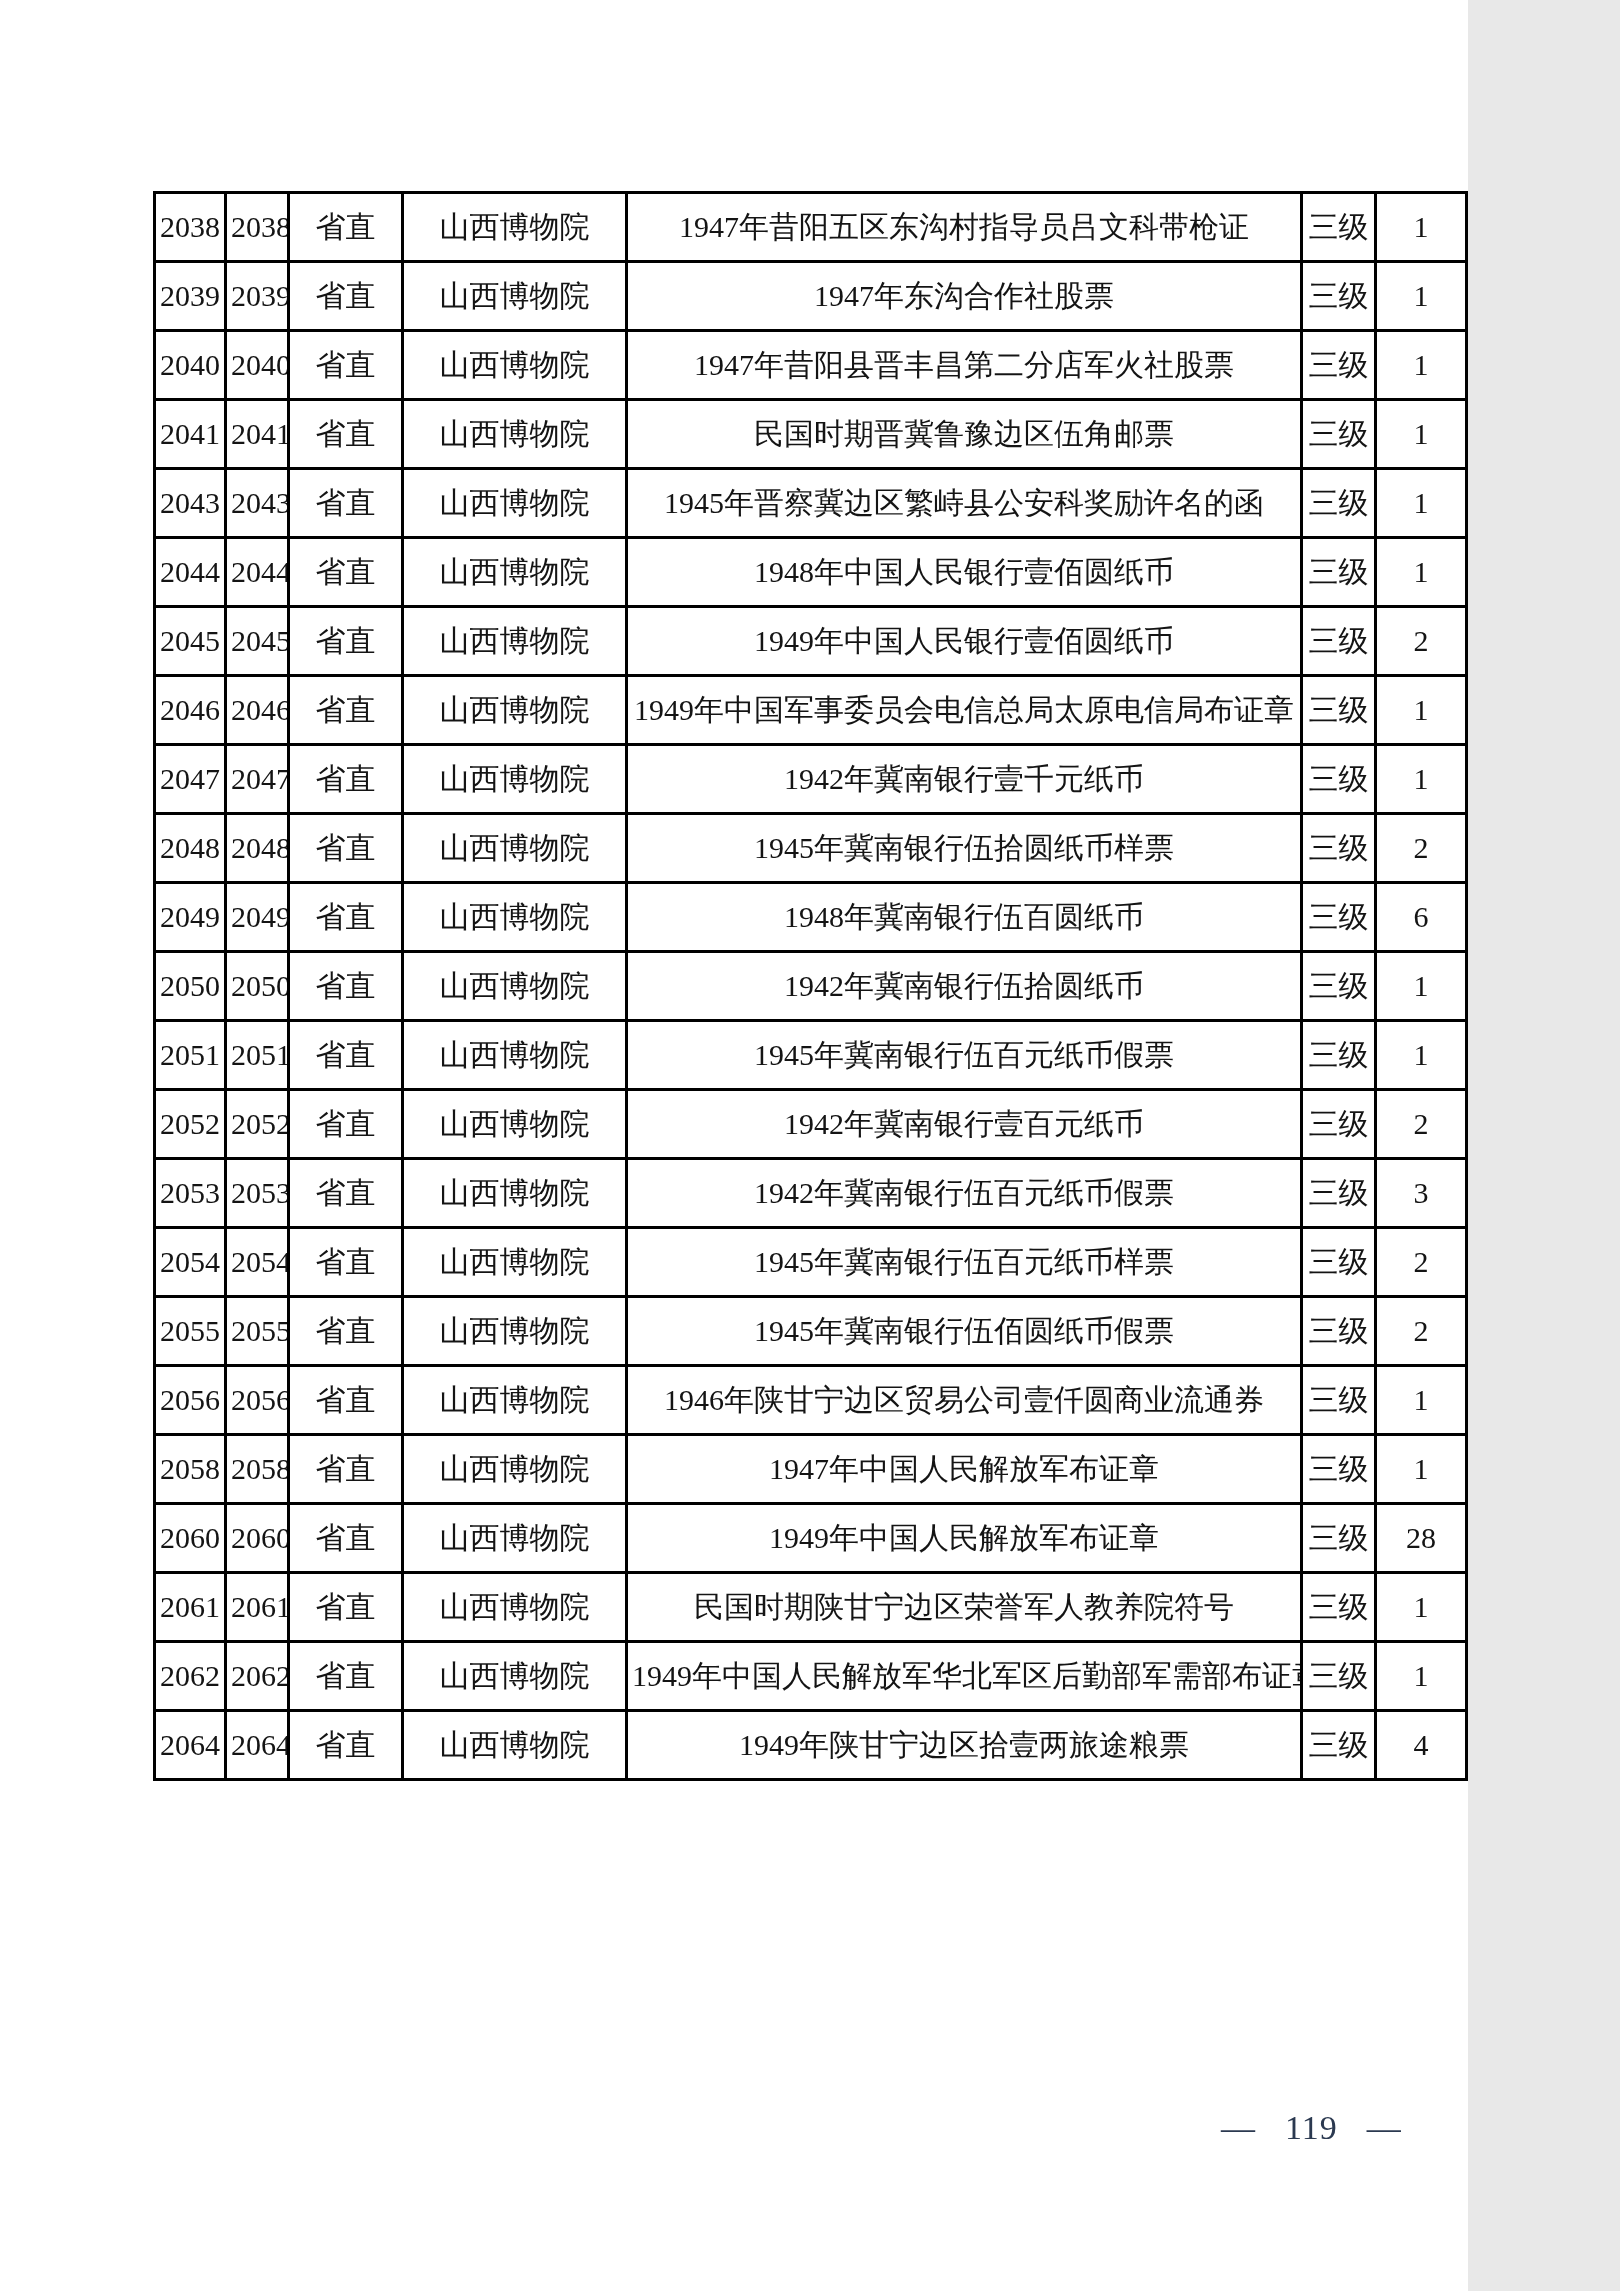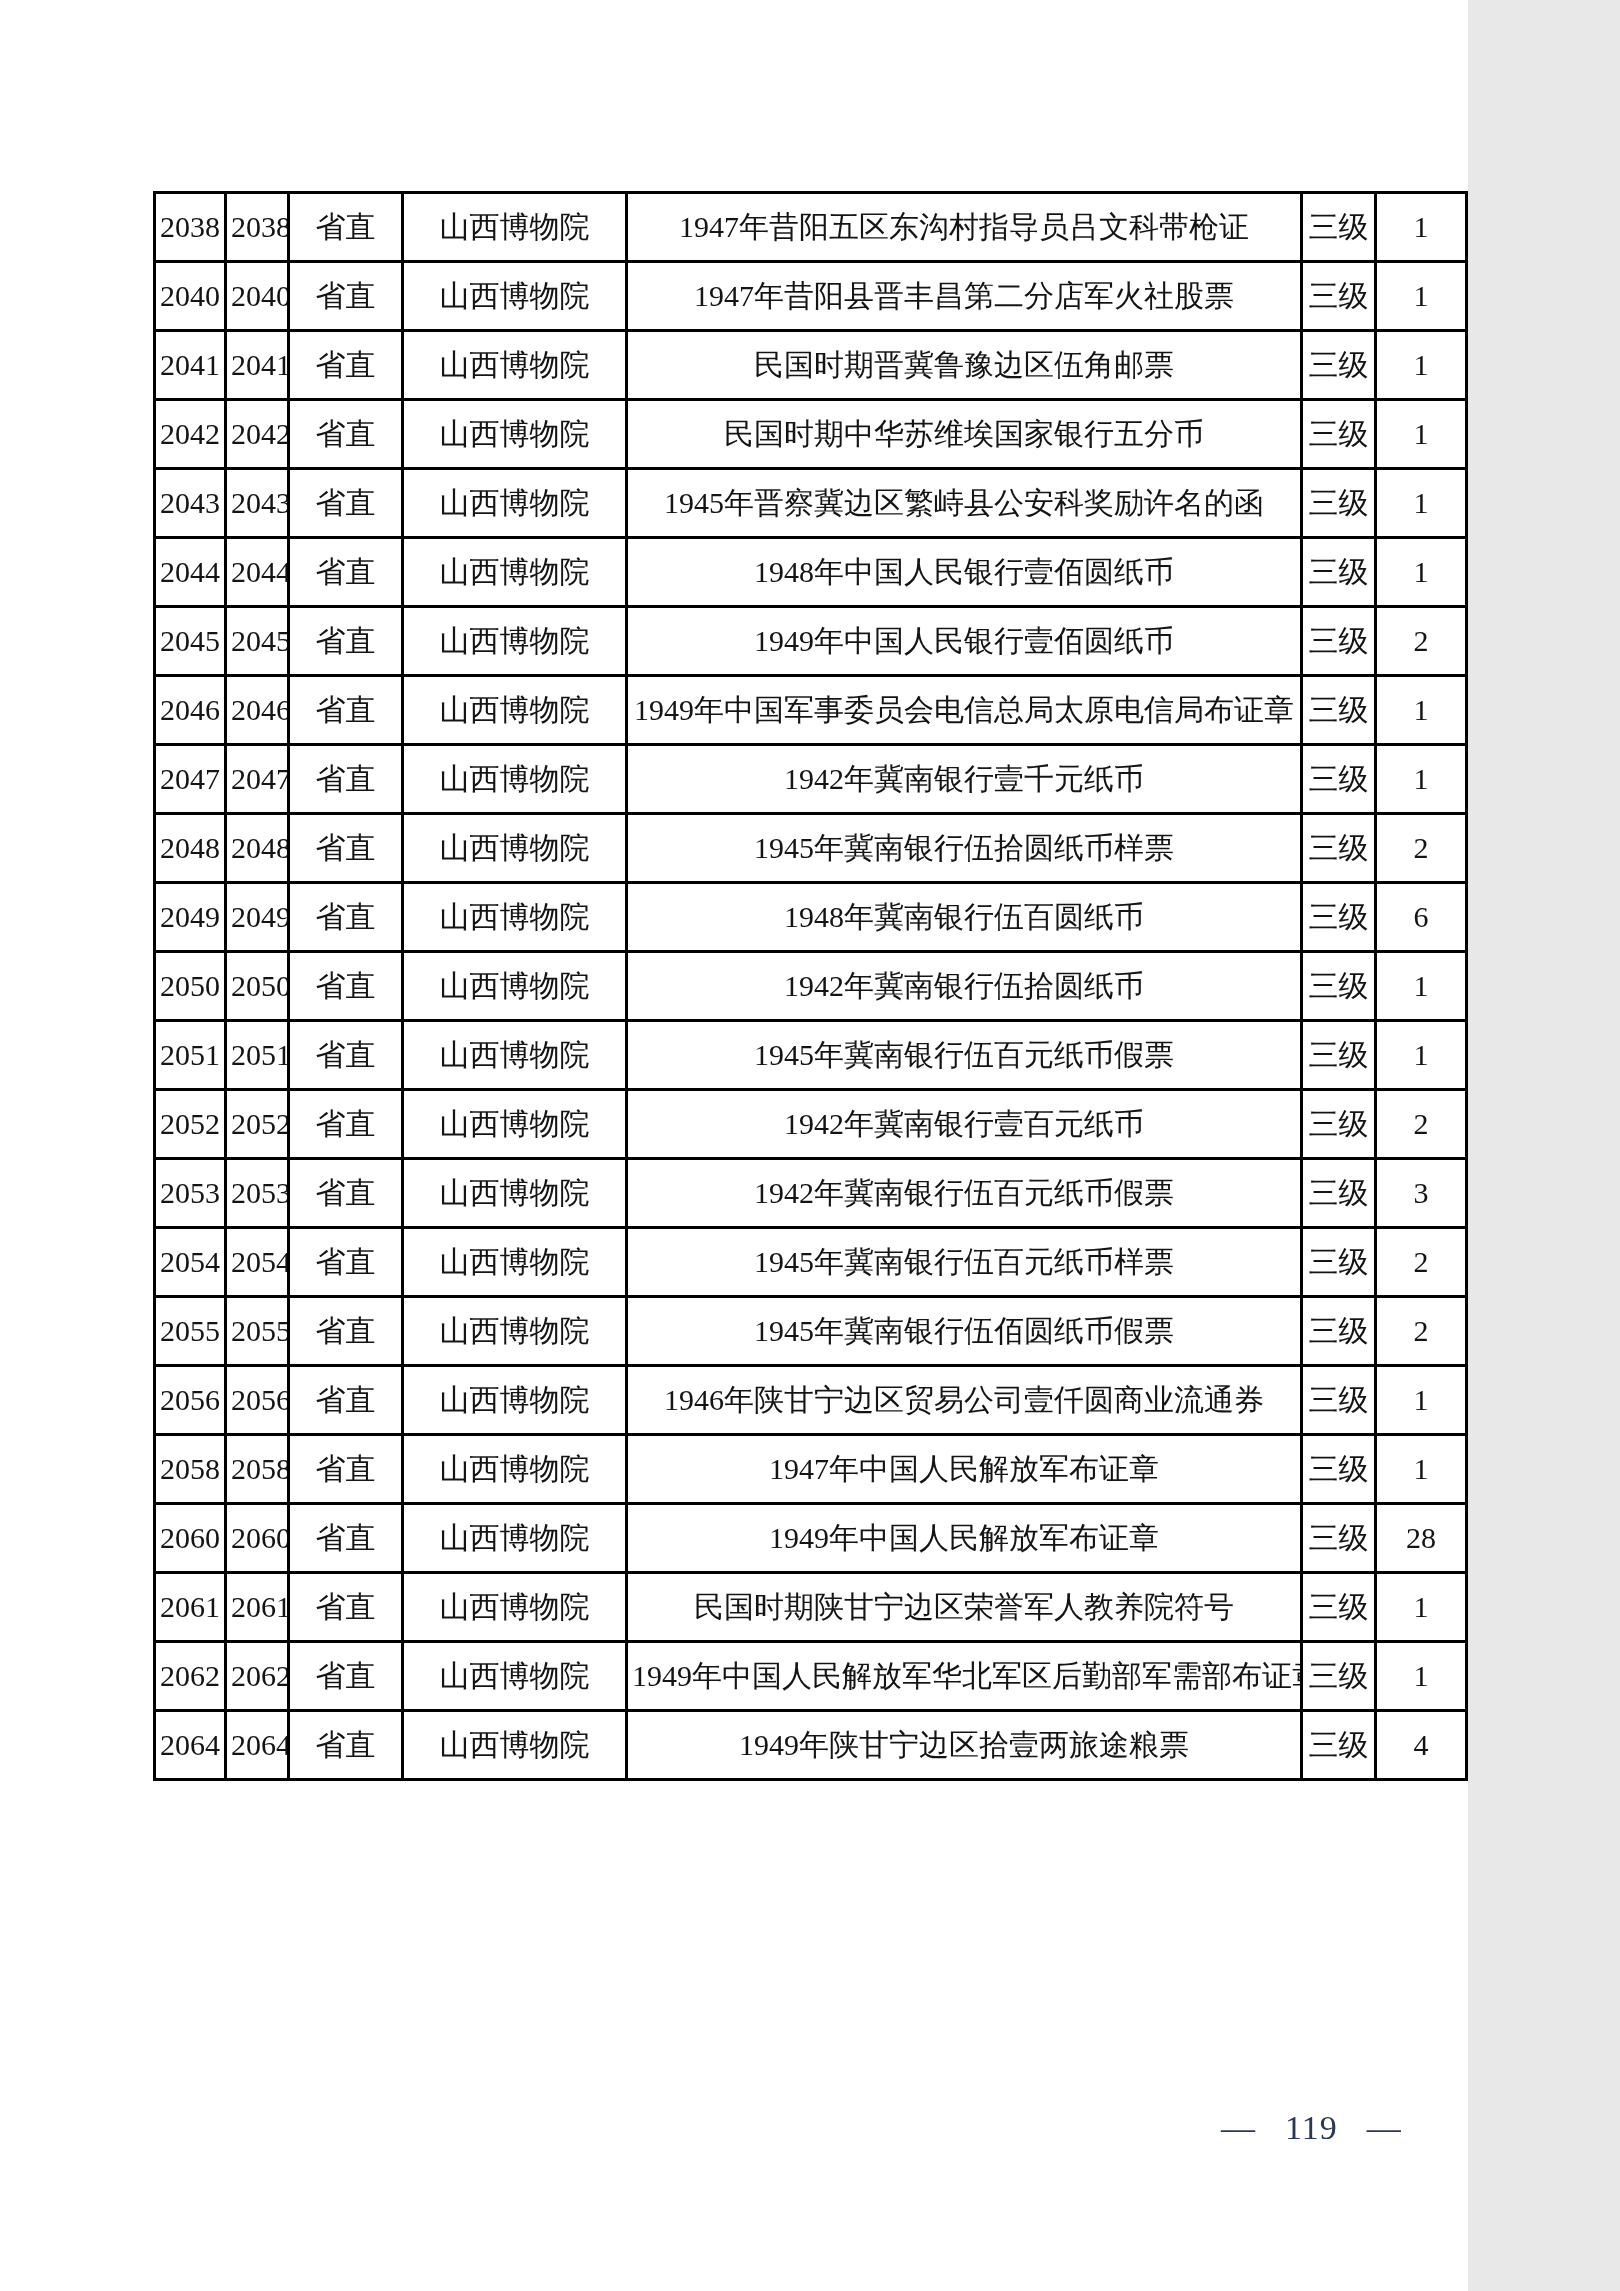--- a/index.html
+++ b/index.html
@@ -74,43 +74,43 @@
         <tr>
           <td>2038</td>
           <td>2038</td>
           <td>省直</td>
           <td>山西博物院</td>
           <td>1947年昔阳五区东沟村指导员吕文科带枪证</td>
           <td>三级</td>
           <td>1</td>
         </tr>
         <tr>
+          <td>2039</td>
+          <td>2039</td>
+          <td>省直</td>
+          <td>山西博物院</td>
+          <td>1947年东沟合作社股票</td>
+          <td>三级</td>
+          <td>1</td>
+        </tr>
+        <tr>
           <td>2040</td>
           <td>2040</td>
           <td>省直</td>
           <td>山西博物院</td>
           <td>1947年昔阳县晋丰昌第二分店军火社股票</td>
           <td>三级</td>
           <td>1</td>
         </tr>
         <tr>
           <td>2041</td>
           <td>2041</td>
           <td>省直</td>
           <td>山西博物院</td>
           <td>民国时期晋冀鲁豫边区伍角邮票</td>
-          <td>三级</td>
-          <td>1</td>
-        </tr>
-        <tr>
-          <td>2042</td>
-          <td>2042</td>
-          <td>省直</td>
-          <td>山西博物院</td>
-          <td>民国时期中华苏维埃国家银行五分币</td>
           <td>三级</td>
           <td>1</td>
         </tr>
         <tr>
           <td>2043</td>
           <td>2043</td>
           <td>省直</td>
           <td>山西博物院</td>
           <td>1945年晋察冀边区繁峙县公安科奖励许名的函</td>
           <td>三级</td>

